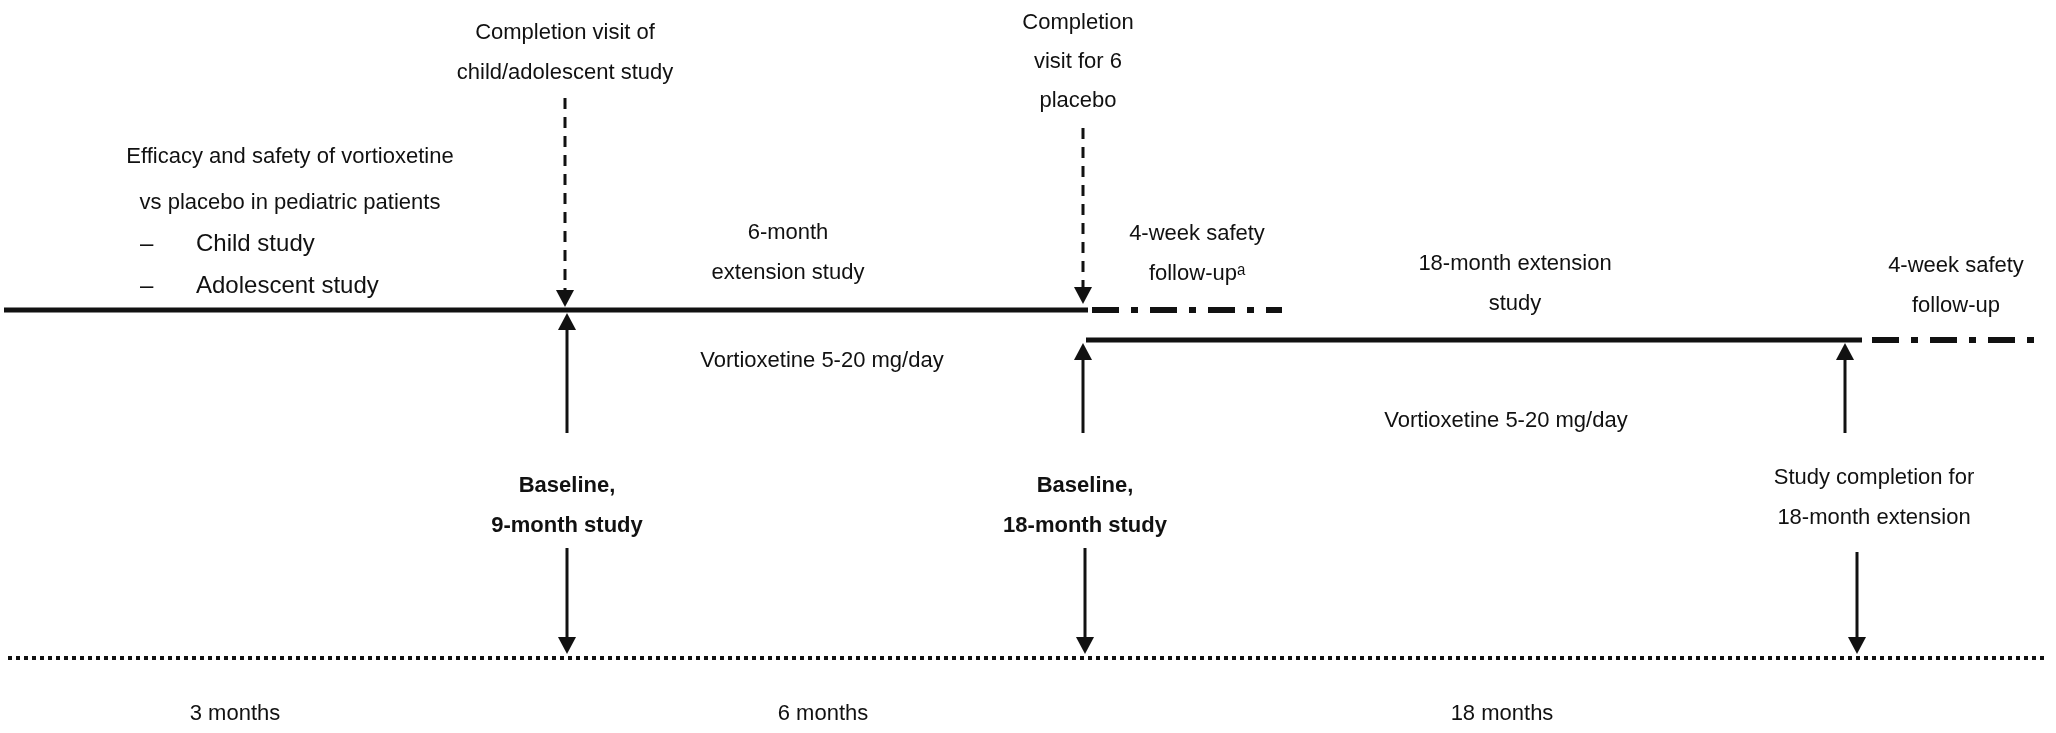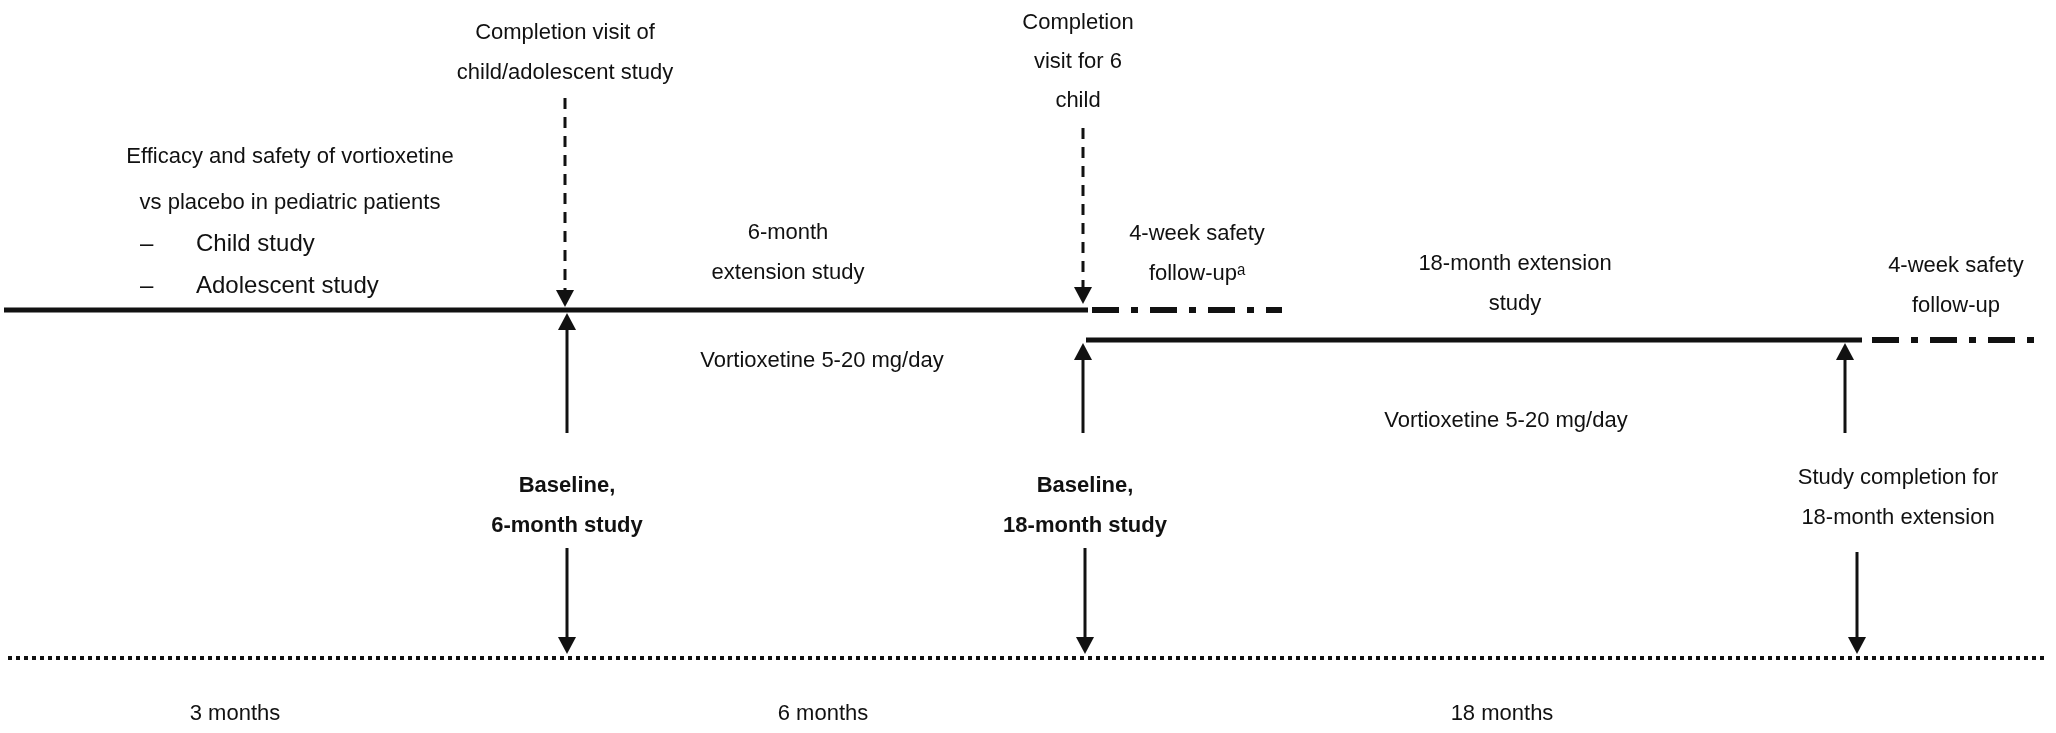--- a/index.html
+++ b/index.html
@@ -73,21 +73,21 @@
   </svg>
 
   <div class="lbl" style="left:565px;top:12px;">
     <div>Completion visit of</div>
     <div>child/adolescent study</div>
   </div>
 
   <div class="lbl small-lh" style="left:1078px;top:2px;">
     <div>Completion</div>
     <div>visit for 6</div>
-    <div>child</div>
+    <div>placebo</div>
   </div>
 
   <div class="lbl" style="left:290px;top:135px;line-height:42px;">Efficacy and safety of vortioxetine</div>
   <div class="lbl" style="left:290px;top:181px;line-height:42px;">vs placebo in pediatric patients</div>
   <div class="row" style="left:140px;top:222px;">
     <span class="dash">–</span><span>Child study</span>
   </div>
   <div class="row" style="left:140px;top:264px;">
     <span class="dash">–</span><span>Adolescent study</span>
   </div>
@@ -110,27 +110,27 @@
   <div class="lbl" style="left:1956px;top:245px;">
     <div>4-week safety</div>
     <div>follow-up</div>
   </div>
 
   <div class="lbl" style="left:822px;top:340px;">Vortioxetine 5-20 mg/day</div>
   <div class="lbl" style="left:1506px;top:400px;">Vortioxetine 5-20 mg/day</div>
 
   <div class="lbl bold" style="left:567px;top:465px;">
     <div>Baseline,</div>
-    <div>6-month study</div>
+    <div>9-month study</div>
   </div>
   <div class="lbl bold" style="left:1085px;top:465px;">
     <div>Baseline,</div>
     <div>18-month study</div>
   </div>
-  <div class="lbl" style="left:1874px;top:457px;margin-left:24px;">
+  <div class="lbl" style="left:1874px;top:457px;">
     <div>Study completion for</div>
     <div>18-month extension</div>
   </div>
 
   <div class="lbl" style="left:235px;top:693px;">3 months</div>
   <div class="lbl" style="left:823px;top:693px;">6 months</div>
   <div class="lbl" style="left:1502px;top:693px;">18 months</div>
 
 </div>
 

